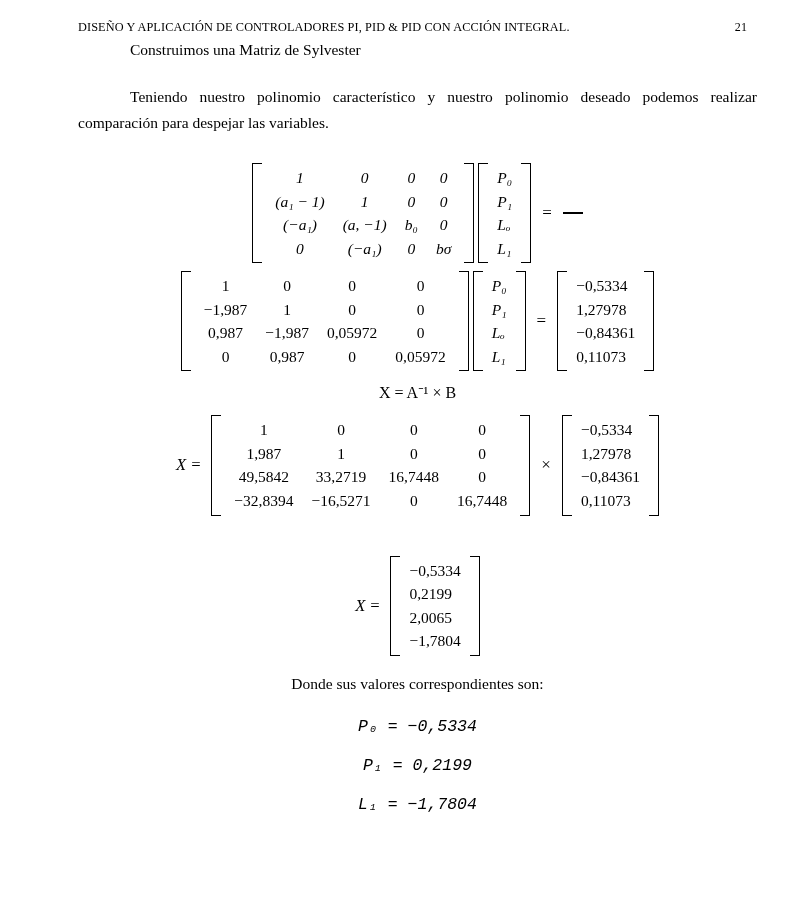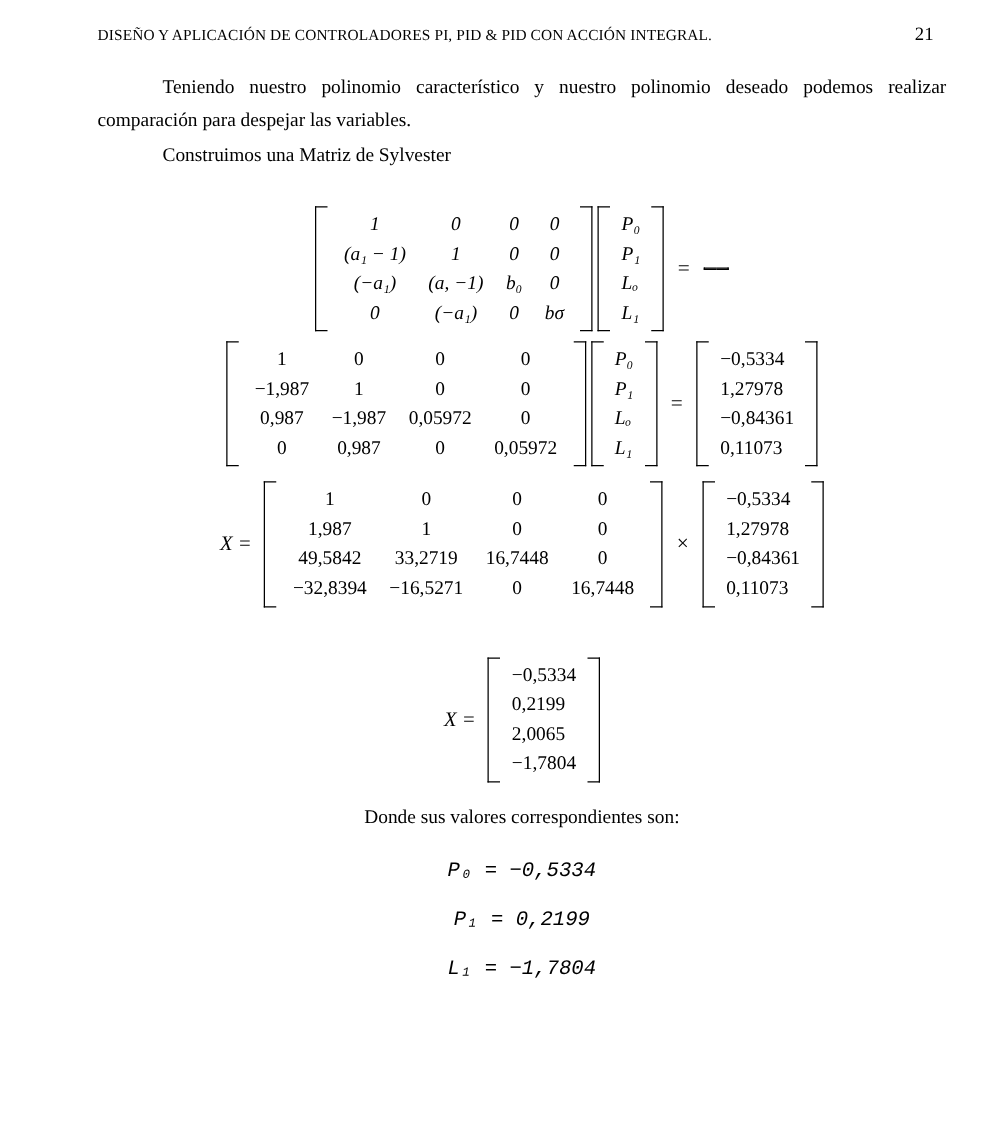--- a/index.html
+++ b/index.html
@@ -29,21 +29,21 @@
     padding: 20px 48px 0 78px;
     font-size: 12.5px;
     letter-spacing: 0.1px;
   }
   .header-title {
     font-variant: small-caps;
     text-transform: uppercase;
     font-size: 12.3px;
   }
   .header-page {
-    font-size: 15px;
+    font-size: 12px;
   }
   .content {
     padding: 0 38px 0 78px;
   }
   p.para {
     font-size: 15.5px;
     line-height: 1.72;
     text-align: justify;
     margin: 20px 0 0 0;
     text-indent: 52px;
@@ -136,22 +136,22 @@
 
 <div class="page">
 
   <div class="header">
     <div class="header-title">DISEÑO Y APLICACIÓN DE CONTROLADORES PI, PID &amp; PID CON ACCIÓN INTEGRAL.</div>
     <div class="header-page">21</div>
   </div>
 
   <div class="content">
 
+    <p class="para tight">Construimos una Matriz de Sylvester</p>
     <p class="para">Teniendo nuestro polinomio característico y nuestro polinomio deseado podemos realizar comparación para despejar las variables.</p>
-    <p class="para tight">Construimos una Matriz de Sylvester</p>
 
     <div class="math-block mb1">
       <div class="eqrow">
         <span class="matrix">
           <span class="brk l"></span>
           <span class="mgrid cols4">
             <div class="it">1</div>
             <div class="it">0</div>
             <div class="it">0</div>
             <div class="it">0</div>
@@ -235,20 +235,23 @@
             <div>−0,5334</div>
             <div>1,27978</div>
             <div>−0,84361</div>
             <div>0,11073</div>
           </span>
           <span class="brk r"></span>
         </span>
       </div>
     </div>
 
+    <div class="math-block mb3">
+      <span>X = A⁻¹ × B</span>
+    </div>
 
     <div class="math-block mb4">
       <div class="eqrow">
         <span class="lbl">X =</span>
         <span class="matrix">
           <span class="brk l"></span>
           <span class="mgrid cols4">
             <div>1</div>
             <div>0</div>
             <div>0</div>

